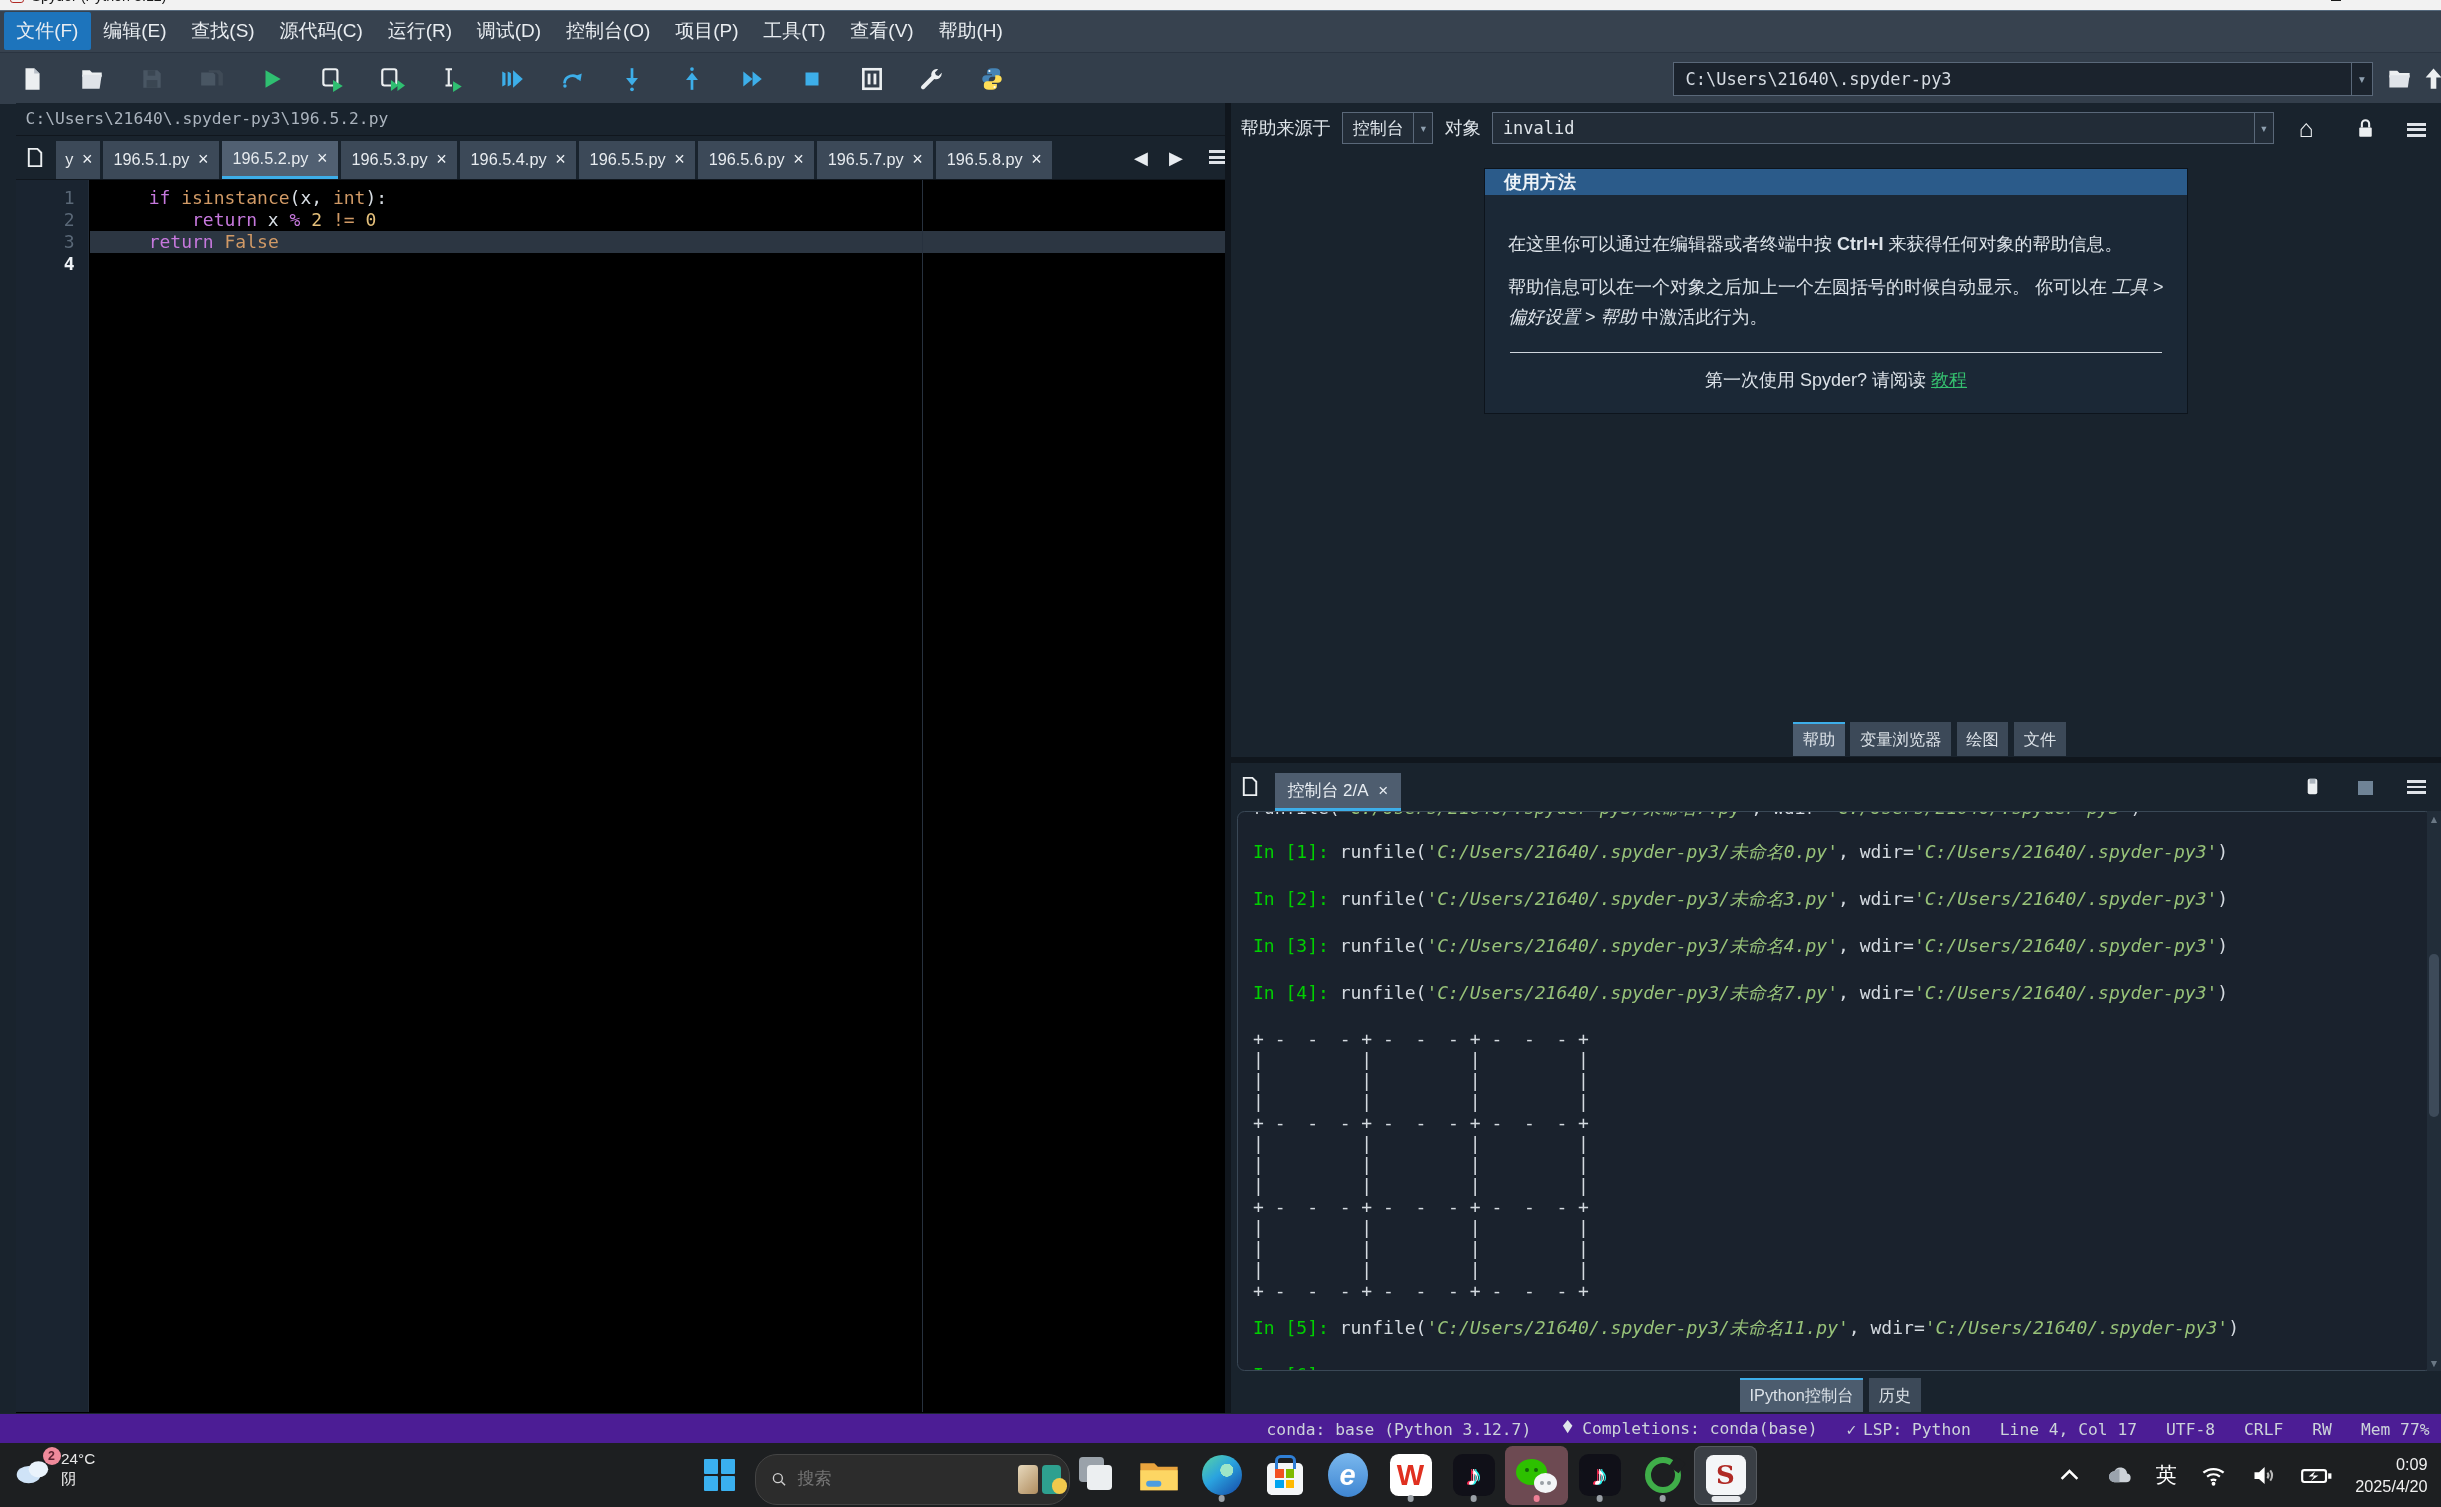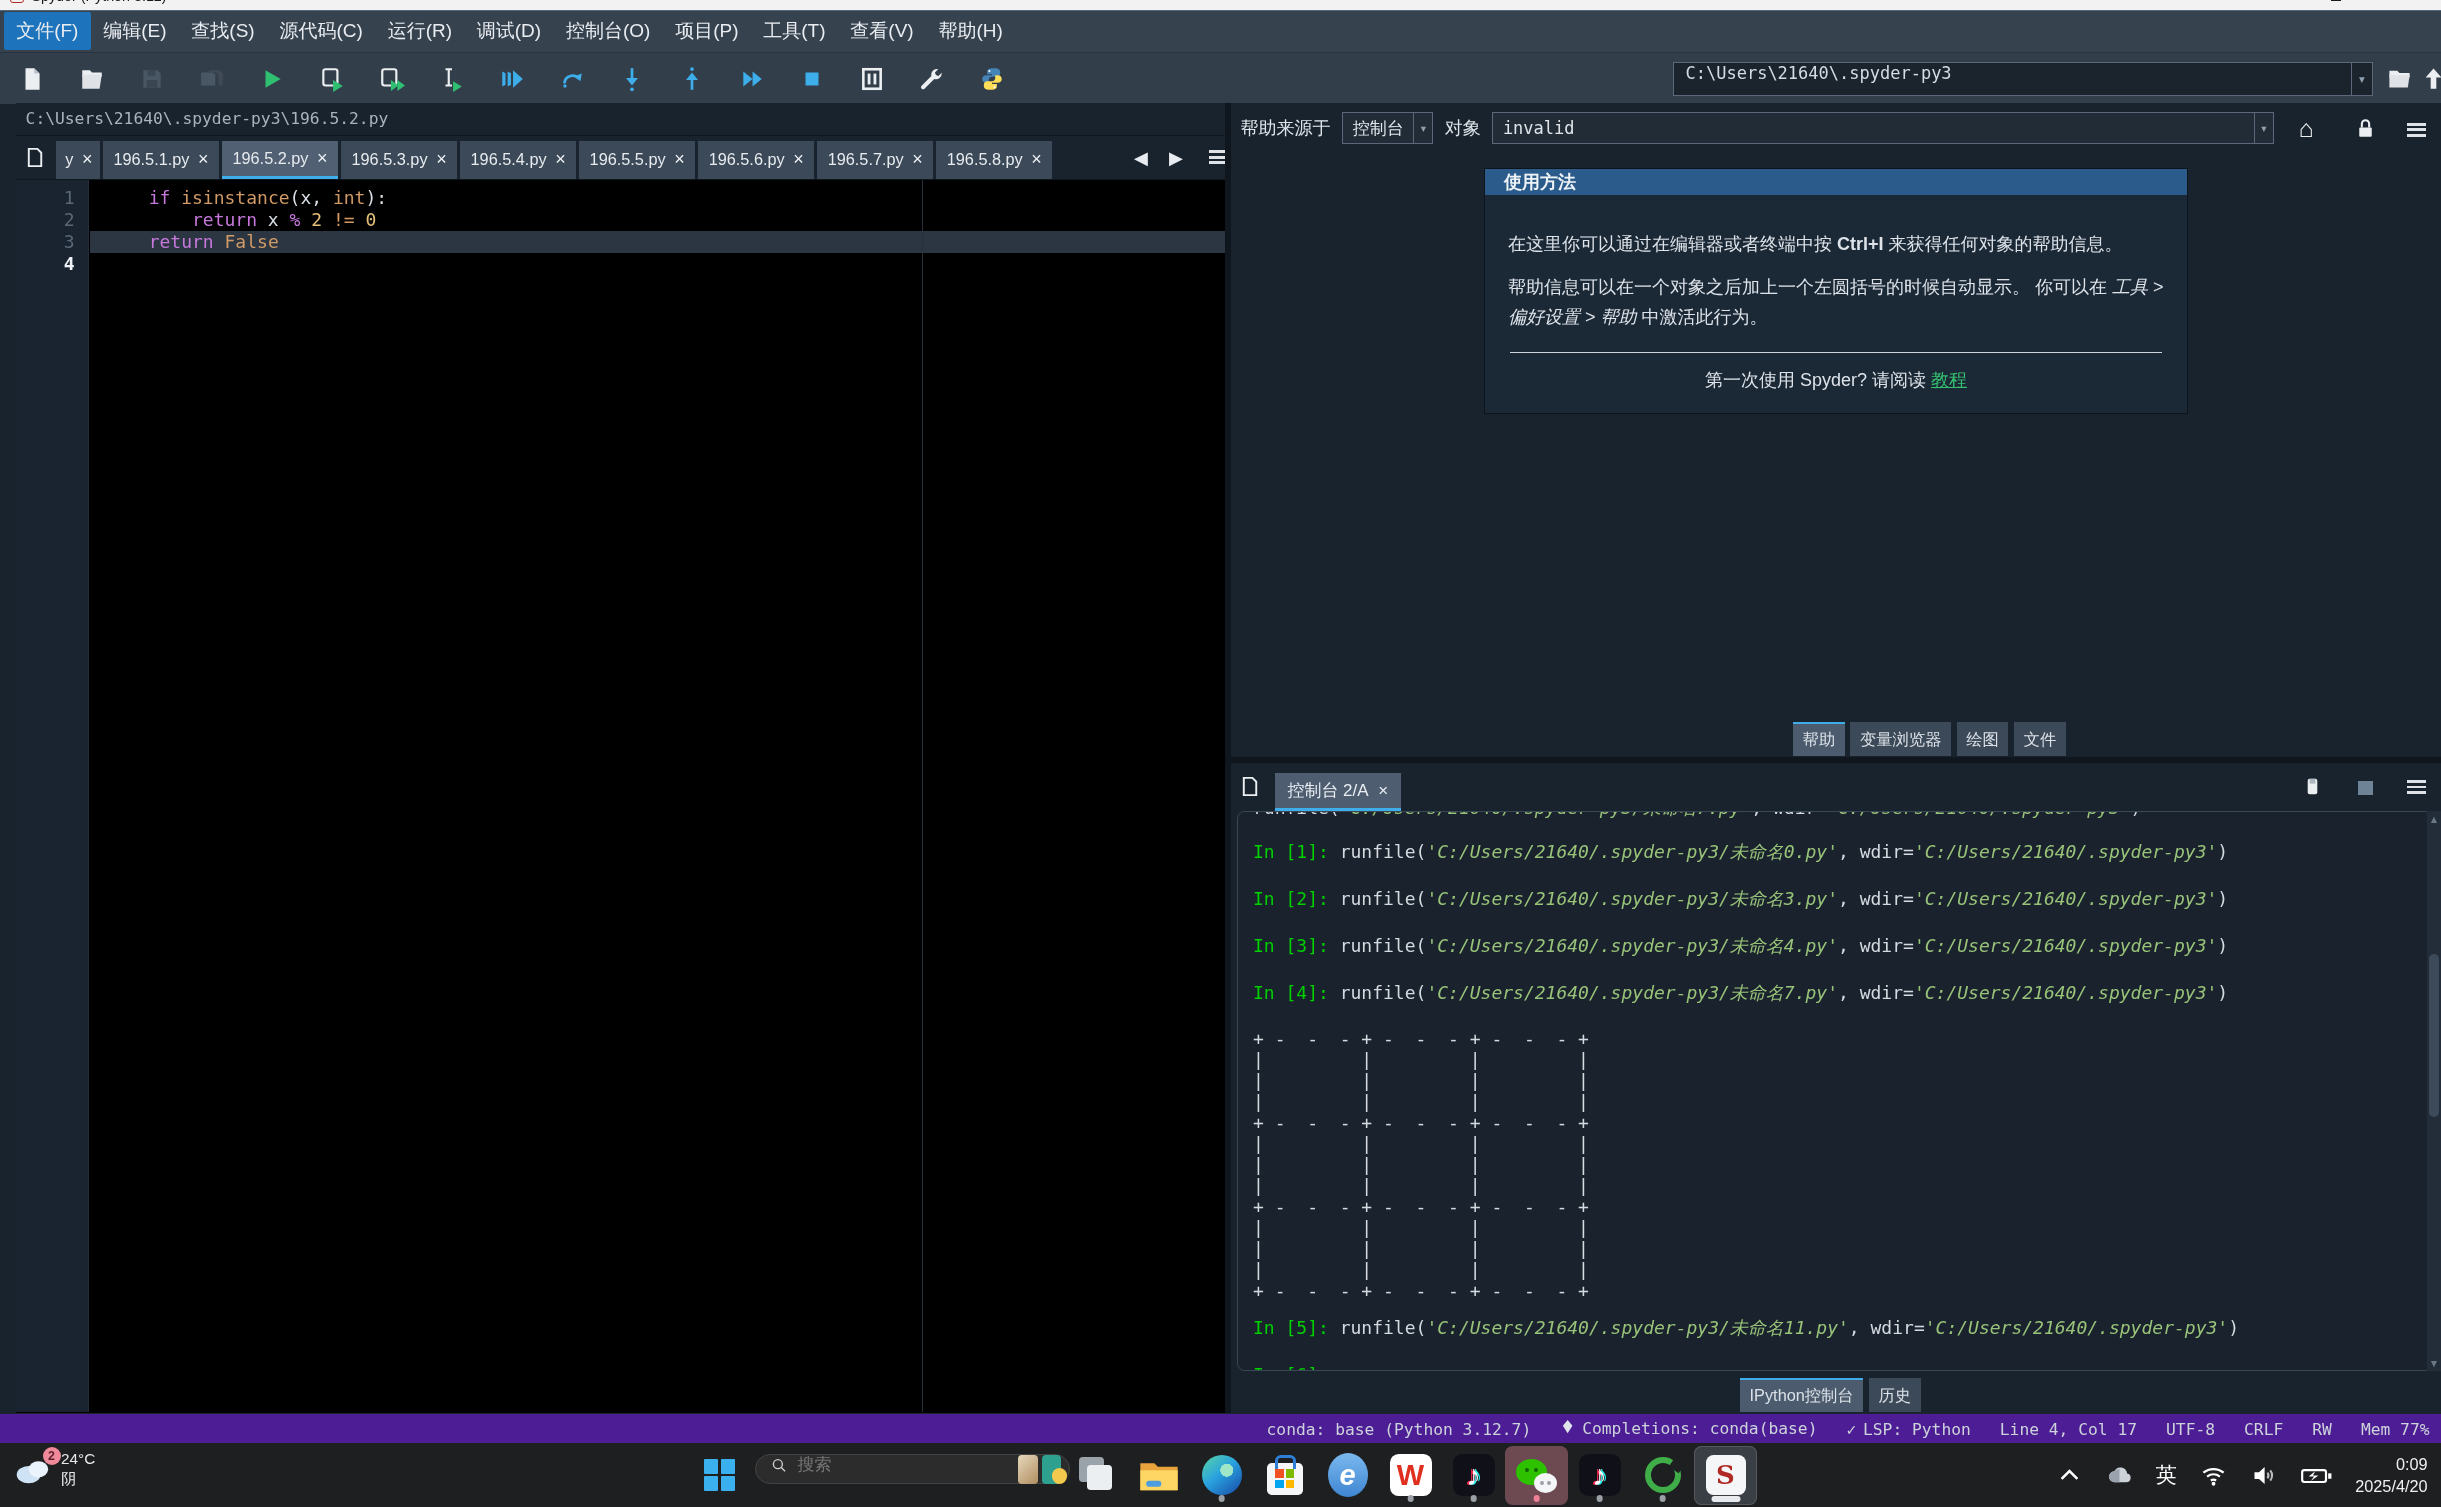--- a/index.html
+++ b/index.html
@@ -20,21 +20,21 @@
   .menubar { position:absolute; left:0; top:9.6px; width:2441px; height:42px; background:#37424f; border-top:1.9px solid #54687c; display:flex; align-items:center; padding-left:3.8px; font-size:19px; color:#e9edf1; }
   .menu-item { padding:5.7px 12.4px; border-radius:1.9px; cursor:default; white-space:nowrap; }
   .menu-item.active { background:#1d74bc; }
 
   
   .toolbar { position:absolute; left:0; top:52px; width:2441px; height:52px; background:#333e4b; border-top:1px solid #2a3441; }
   .tb-icons { position:absolute; left:19px; top:0; height:52px; display:flex; align-items:center; gap:34px; }
   .tbicon { width:26px; height:26px; display:inline-block; }
   .tbicon svg { width:100%; height:100%; }
   .tbicon.disabled { opacity:.55; }
-  .cwd-box { position:absolute; left:1673px; top:8.6px; width:700px; height:34px; background:#1b232d; border:1px solid #5a6879; display:flex; align-items:flex-start; color:#d5dbe2; font-size:17px; }
+  .cwd-box { position:absolute; left:1673px; top:8.6px; width:700px; height:34px; background:#1b232d; border:1px solid #5a6879; display:flex; align-items:center; color:#d5dbe2; font-size:17px; }
   .cwd-text { flex:1; padding:0 11.5px; white-space:nowrap; overflow:hidden; }
   .cwd-dd { width:21px; align-self:stretch; border-left:1px solid #5a6879; display:flex; align-items:center; justify-content:center; color:#8fa0b0; font-size:11.5px; }
   .tb-right-icon { position:absolute; top:12.4px; width:27px; height:27px; }
   .tb-right-icon svg { width:100%; height:100%; }
 
   
   .editor-pane { position:absolute; left:16px; top:103px; width:1225px; height:1316px; background:#000000; }
   .ed-path { height:32.5px; background:#19232d; color:#aab3bd; font-size:16.3px; line-height:32.5px; padding-left:9.6px; border-bottom:1px solid #10161d; }
   .ed-tabbar { position:relative; height:44px; background:#19232d; border-bottom:1px solid #10161d; }
   .browse-doc-icon { position:absolute; left:7.6px; top:10.5px; width:23px; height:23px; }
@@ -109,21 +109,21 @@
   .st-item { display:flex; align-items:center; gap:6.7px; white-space:nowrap; }
   .st-item svg { width:15.3px; height:15.3px; }
 
   
   .taskbar { position:absolute; left:0; top:1443px; width:2441px; height:64px; background:#1d1f21; }
   .weather { position:absolute; left:11.5px; top:5.7px; display:flex; align-items:center; gap:7.6px; }
   .weather-badge { position:absolute; left:31px; top:-1.9px; width:18px; height:18px; background:#f08a9b; border-radius:50%; color:#5d2230; font-size:12.4px; font-weight:bold; text-align:center; line-height:18px; z-index:2; }
   .weather-txt { font-size:15.3px; color:#e8e8e8; line-height:1.35; }
   .start-btn { position:absolute; left:704px; top:16.3px; width:32.5px; height:32.5px; display:grid; grid-template-columns:14.3px 14.3px; grid-template-rows:14.3px 14.3px; gap:2.9px; }
   .start-btn i { background:#3ab0ef; border-radius:1px; }
-  .search-pill { position:absolute; left:755px; top:10.5px; width:315px; height:30px; background:#2c2c2c; border:1px solid #444; border-radius:22px; display:flex; align-items:flex-start; padding:0 7.6px 0 15.3px; }
+  .search-pill { position:absolute; left:755px; top:10.5px; width:315px; height:51px; background:#2c2c2c; border:1px solid #444; border-radius:22px; display:flex; align-items:center; padding:0 7.6px 0 15.3px; }
   .search-pill svg.mag { width:21px; height:21px; }
   .search-input { flex:1; background:transparent; border:none; outline:none; color:#cfcfcf; font-size:17px; margin-left:9.6px; font-family:inherit; }
   .pill-img { width:25px; height:29px; border-radius:3.8px; }
   .pill-book { background:linear-gradient(135deg,#e7d9bd,#b08d5f); margin-right:3.8px; }
   .pill-egg { background:#2ea08f; position:relative; }
   .pill-egg::after { content:""; position:absolute; right:-5.7px; bottom:0; width:15.3px; height:15.3px; border-radius:50%; background:#f2c94c; }
   .apps { position:absolute; left:1064px; top:0; height:64px; display:flex; align-items:center; }
   .app { width:63px; height:59px; display:flex; align-items:center; justify-content:center; position:relative; border-radius:7.6px; }
   .app .dot { position:absolute; bottom:2.9px; left:50%; transform:translateX(-50%); width:6.7px; height:6.7px; border-radius:50%; background:#9aa0a6; }
   .app .dot.pink { background:#ef7f96; }

